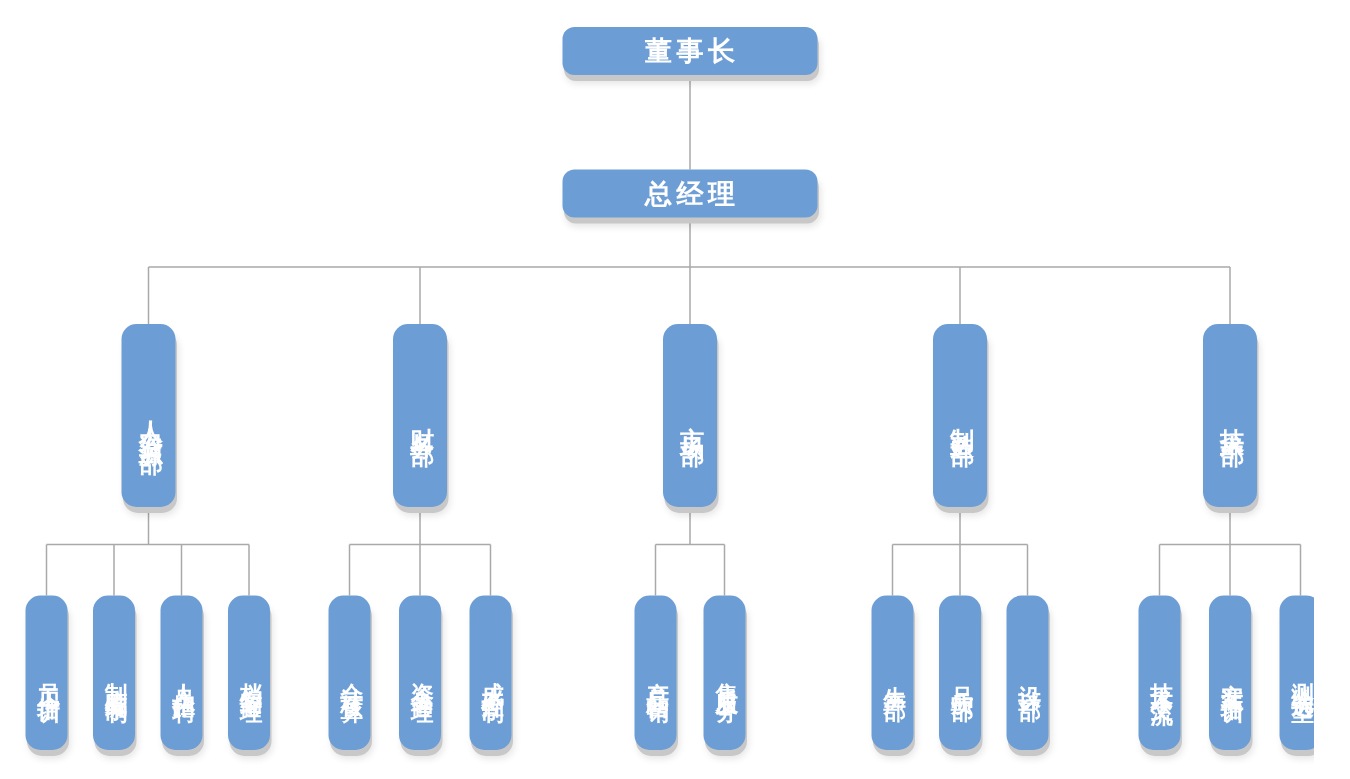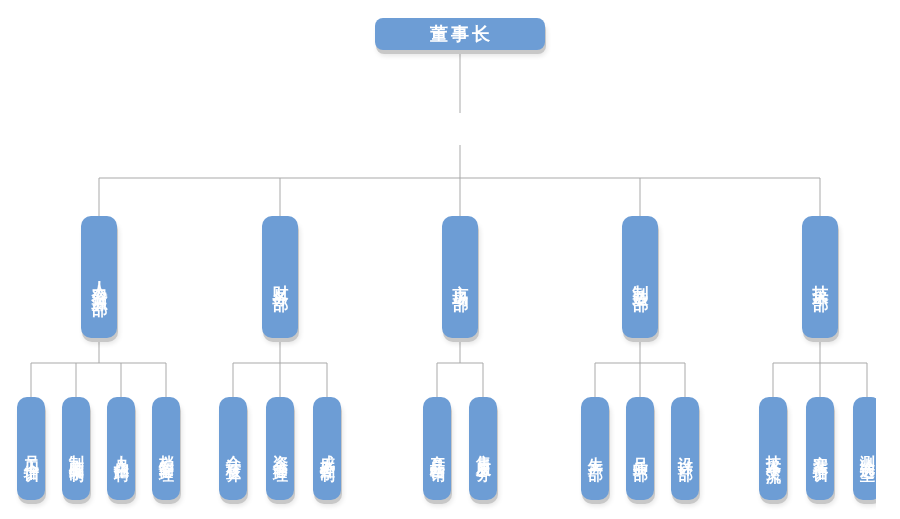--- a/index.html
+++ b/index.html
@@ -113,20 +113,21 @@
     <line x1="595" y1="363" x2="595" y2="397"></line>
     <line x1="640" y1="363" x2="640" y2="397"></line>
     <line x1="685" y1="363" x2="685" y2="397"></line>
     <line x1="773" y1="363" x2="773" y2="397"></line>
     <line x1="820" y1="363" x2="820" y2="397"></line>
     <line x1="867" y1="363" x2="867" y2="397"></line>
   </svg>
 
   <div class="node node-h" style="left:375px; top:18px;">董事长</div>
 
+  <div class="node node-h" style="left:375px; top:113px;">总经理</div>
 
   <div class="node node-v node-dept" style="left:81px;">人力资源部</div>
   <div class="node node-v node-dept" style="left:262px;">财务部</div>
   <div class="node node-v node-dept" style="left:442px;">市场部</div>
   <div class="node node-v node-dept" style="left:622px;">制造部</div>
   <div class="node node-v node-dept" style="left:802px;">技术部</div>
 
   <div class="node node-v node-leaf" style="left:17px;">员工培训</div>
   <div class="node node-v node-leaf" style="left:62px;">制度编制</div>
   <div class="node node-v node-leaf" style="left:107px;">人员招聘</div>

